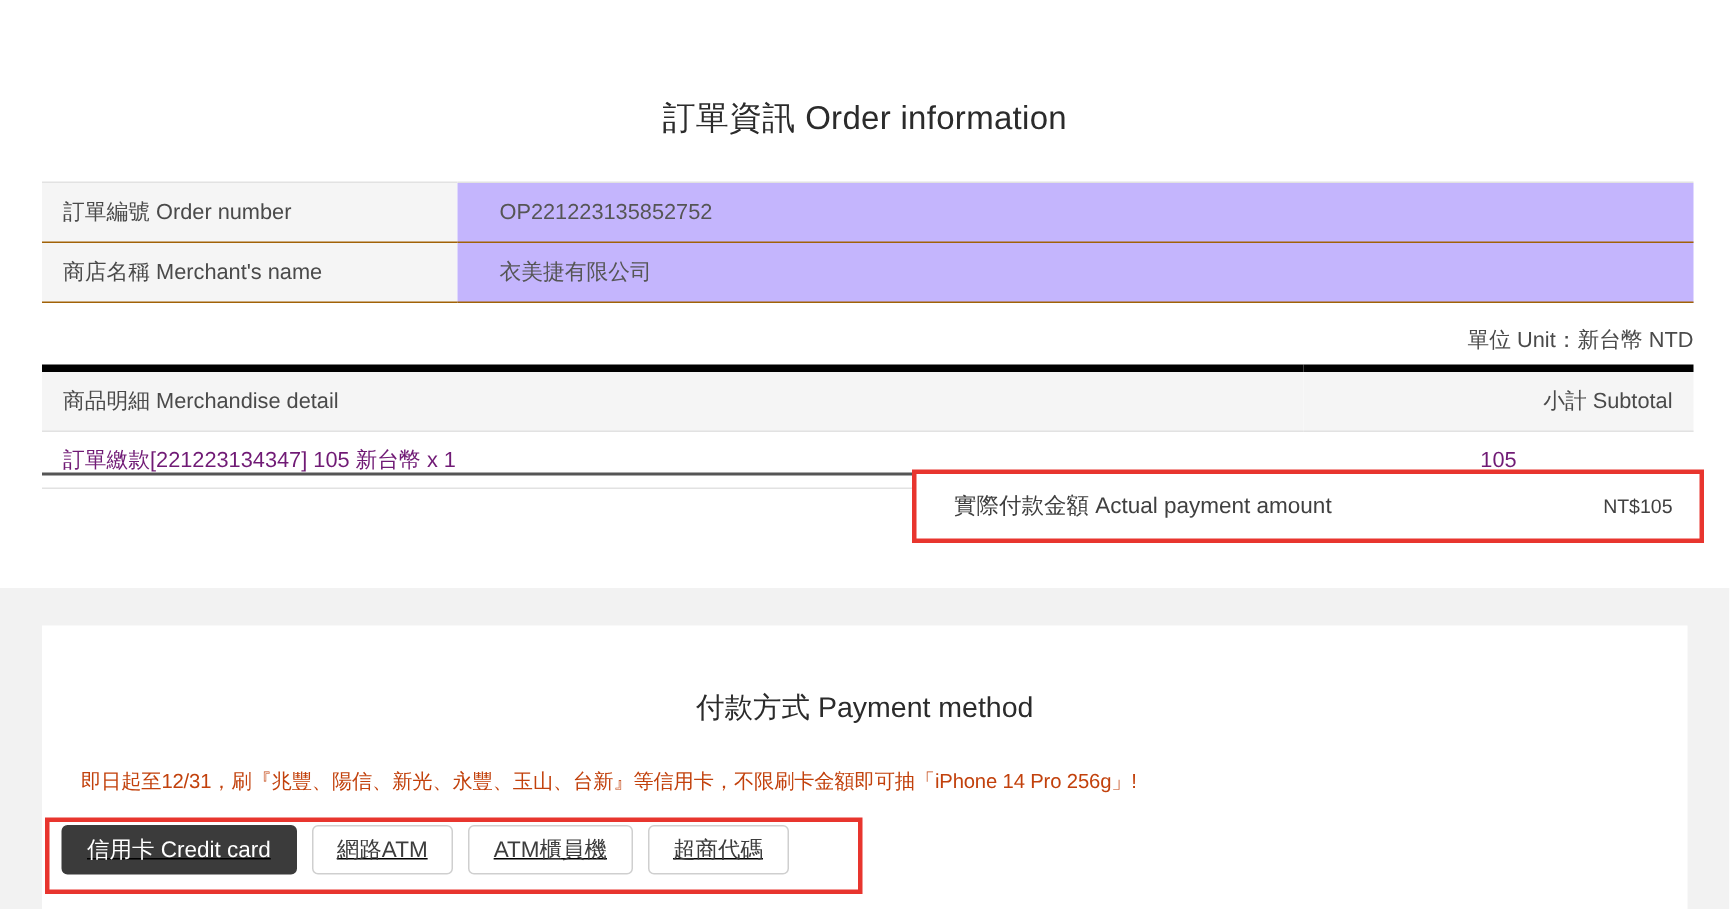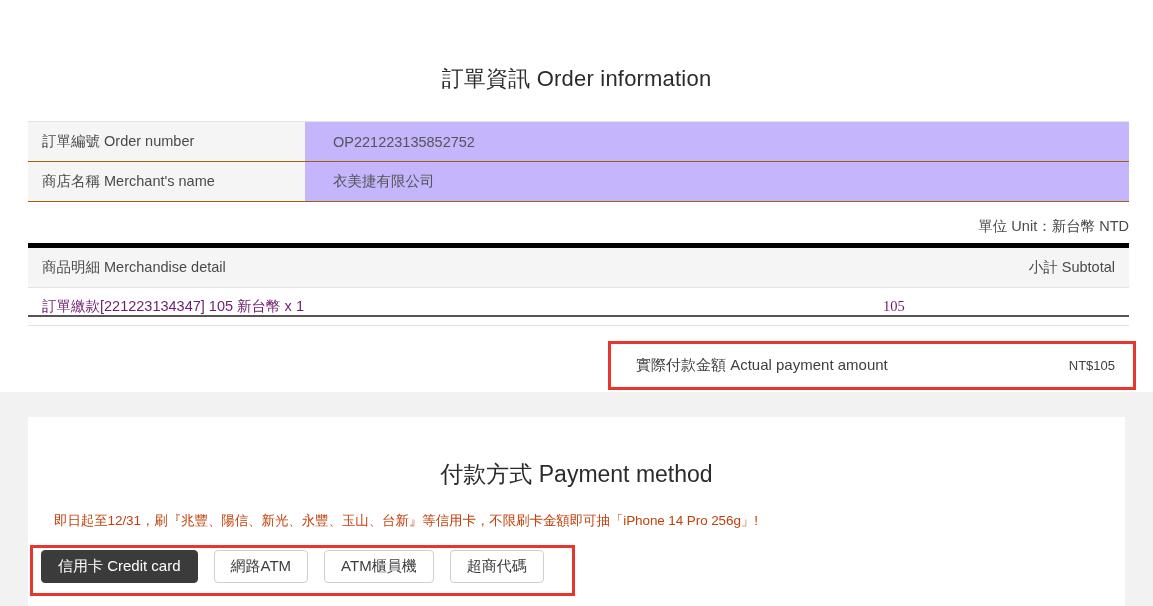--- a/index.html
+++ b/index.html
@@ -108,21 +108,21 @@
   .detail-table th.sub { text-align: right; width: 260px; padding-right: 14px; }
   .detail-table td {
     background: #ffffff;
     border-bottom: 1px solid #e2e2e2;
     font-size: 14.5px;
     color: #701a75;
     padding: 9px 14px;
     height: 34px;
     vertical-align: middle;
   }
-  .detail-table td.amt { text-align: left; font-family: Liberation Serif, serif; }
+  .detail-table td.amt { text-align: center; }
 
   .heavy-rule {
     position: absolute;
     top: 315px;
     left: 28px;
     width: 1101px;
     height: 2px;
     background: #555555;
   }
 
@@ -132,21 +132,20 @@
     top: 313px;
     left: 608px;
     width: 528px;
     height: 49px;
     border: 3px solid #e8352e;
     background: #ffffff;
     display: flex;
     align-items: center;
     justify-content: space-between;
     padding: 0 18px 0 25px;
-    margin-top: 28px;
   }
   .actual-label {
     font-size: 15px;
     color: #404040;
     white-space: nowrap;
   }
   .actual-amount {
     font-size: 13px;
     color: #404040;
     white-space: nowrap;
@@ -168,21 +167,21 @@
     width: 1097px;
     height: 210px;
     background: #ffffff;
   }
   .pay-title {
     position: absolute;
     top: 42px;
     left: 0;
     width: 1097px;
     text-align: center;
-    font-size: 23px;
+    font-size: 19px;
     color: #2b2b2b;
     font-weight: 400;
   }
   .promo-text {
     position: absolute;
     top: 95px;
     left: 26px;
     font-size: 13.5px;
     color: #c2410c;
     white-space: nowrap;
@@ -195,22 +194,23 @@
     left: 2px;
     width: 545px;
     height: 51px;
     border: 3px solid #e8352e;
   }
   .tab-row {
     position: absolute;
     top: 133px;
     left: 13px;
     display: flex;
-    gap: 16px;
+    gap: 10px;
     align-items: center;
+    text-decoration: underline;
   }
   .tab {
     height: 33px;
     padding: 0 16px;
     display: flex;
     align-items: center;
     justify-content: center;
     font-size: 15px;
     border: 1px solid #cfcfcf;
     border-radius: 4px;

